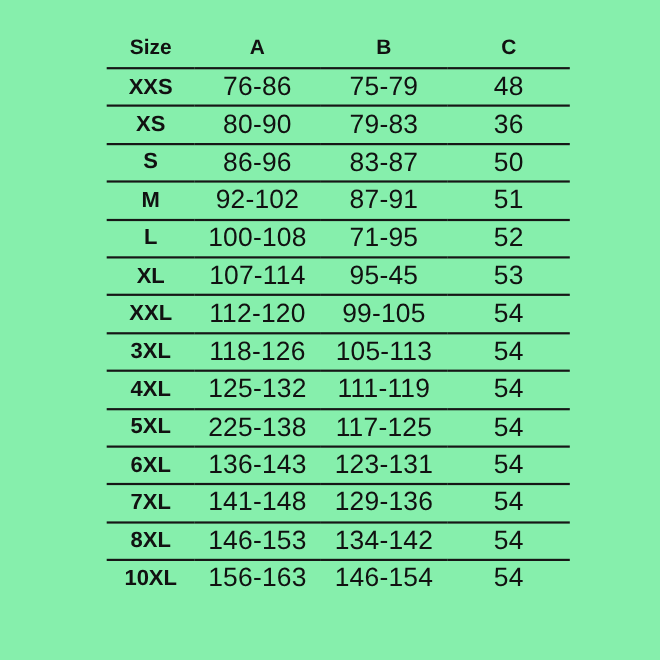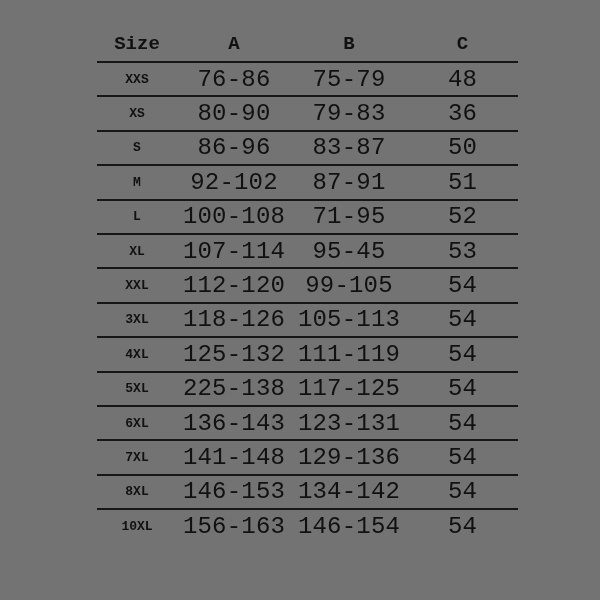--- a/index.html
+++ b/index.html
@@ -10,23 +10,22 @@
     width: 600px;
     height: 600px;
     background: #ffffff;
     font-family: "Liberation Sans", sans-serif;
     color: #111111;
   }
   .page {
     position: relative;
     width: 600px;
     height: 600px;
-    background: #737373;
+    background: #86efac;
     overflow: hidden;
-    font-family: Liberation Mono, monospace;
   }
   table.size-chart {
     position: absolute;
     left: 97px;
     top: 26px;
     width: 421px;
     border-collapse: collapse;
     table-layout: fixed;
   }
   table.size-chart th {
@@ -43,21 +42,21 @@
     font-size: 24px;
     height: 32.4px;
     text-align: center;
     vertical-align: middle;
     padding: 0;
     letter-spacing: 0.2px;
     border-bottom: 2px solid #161616;
   }
   table.size-chart td.size-col {
     font-weight: 700;
-    font-size: 13px;
+    font-size: 20px;
     letter-spacing: 0;
   }
   table.size-chart tbody tr:last-child td {
     border-bottom: none;
   }
 </style>
 </head>
 <body>
 
 <div class="page">

